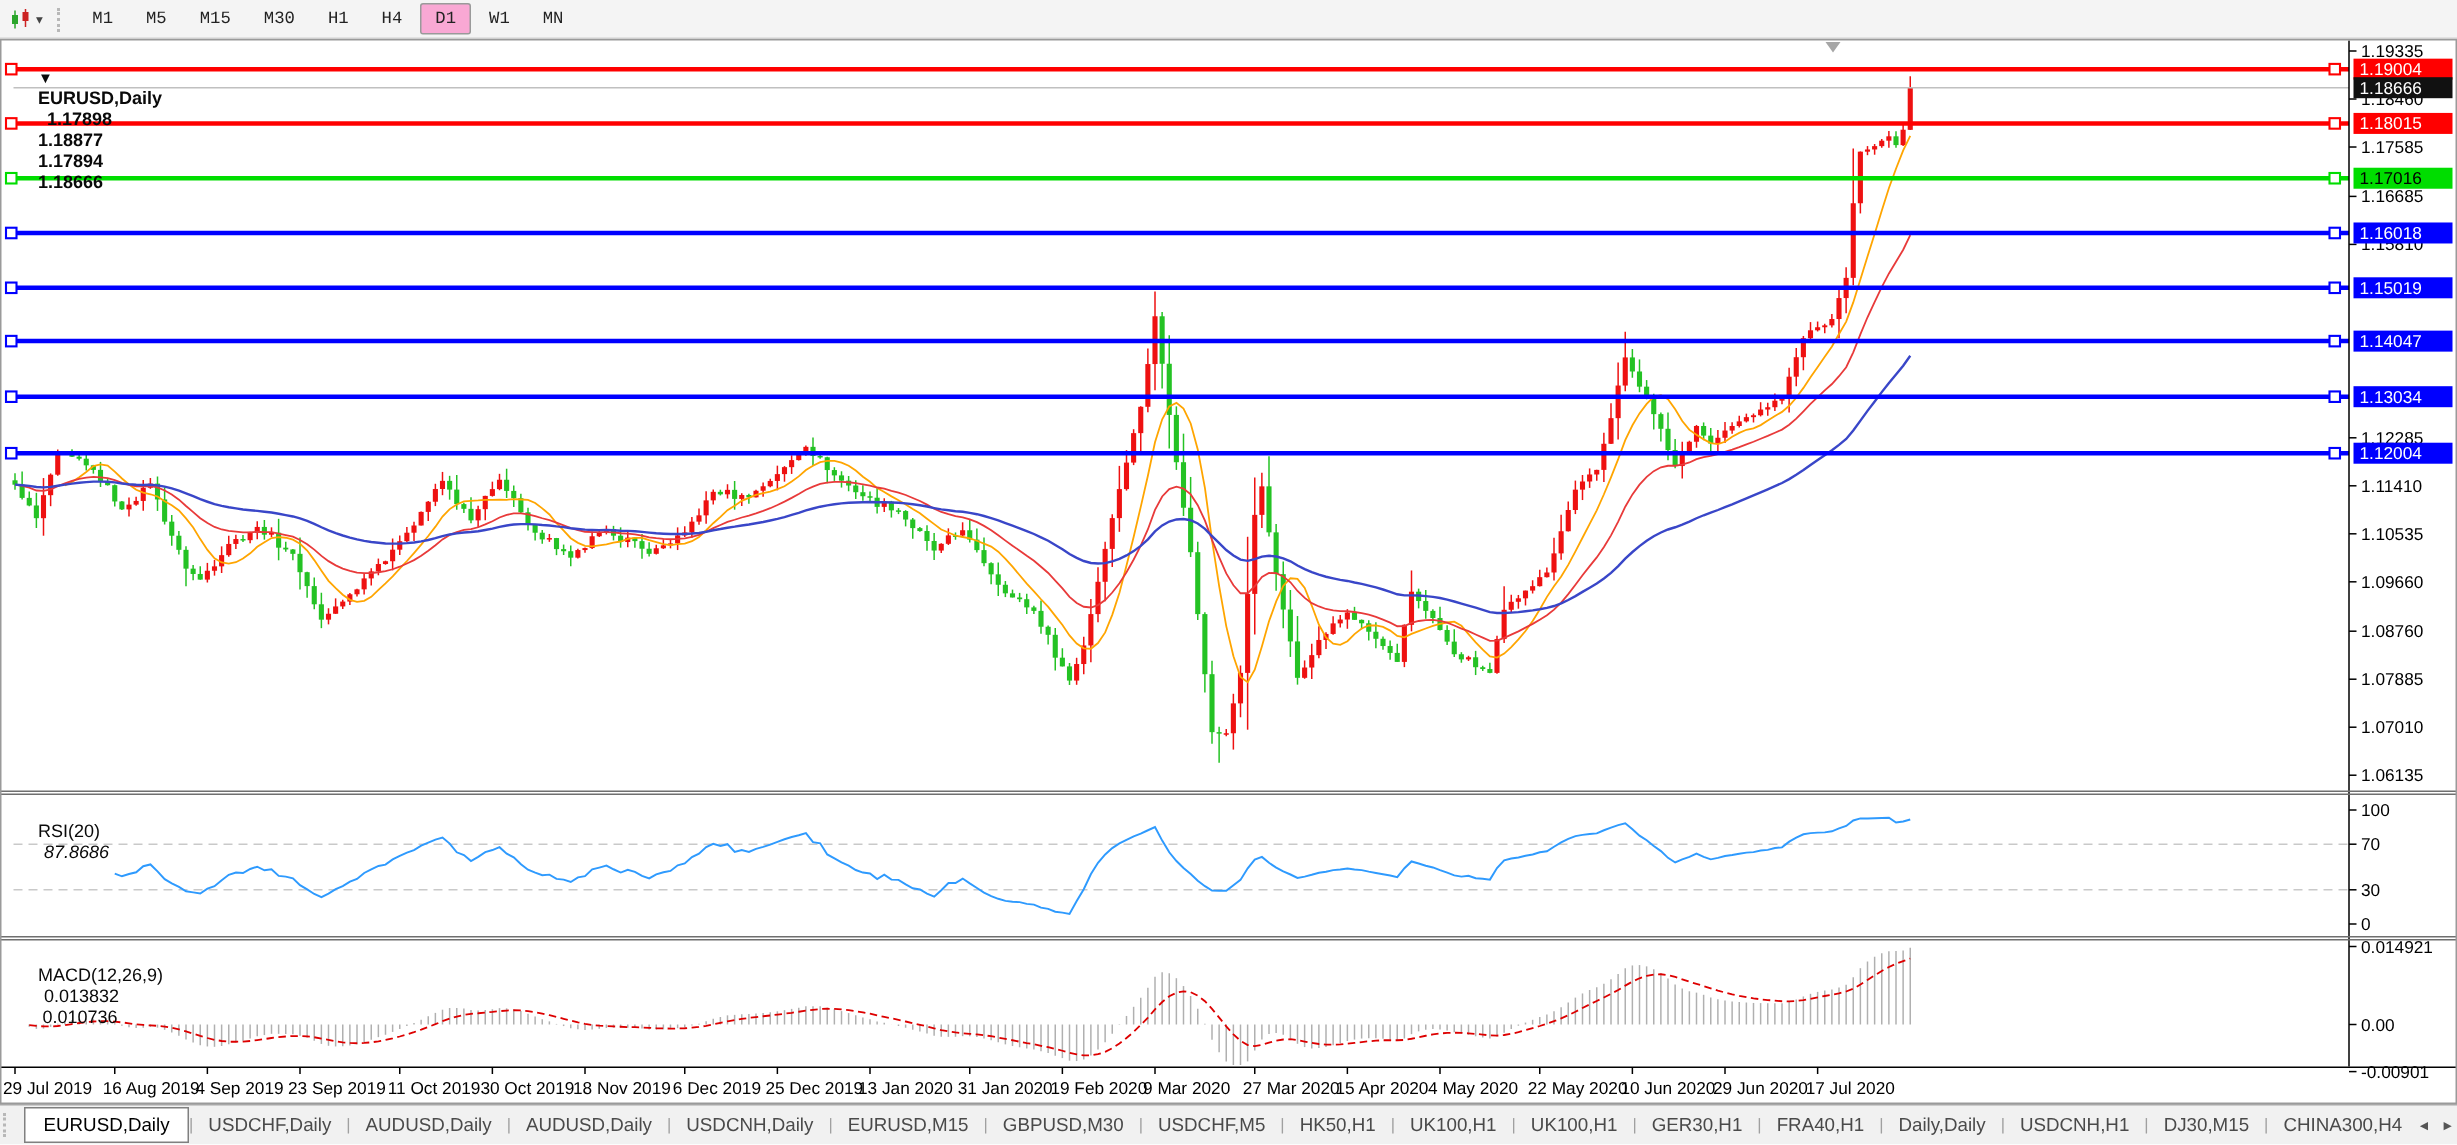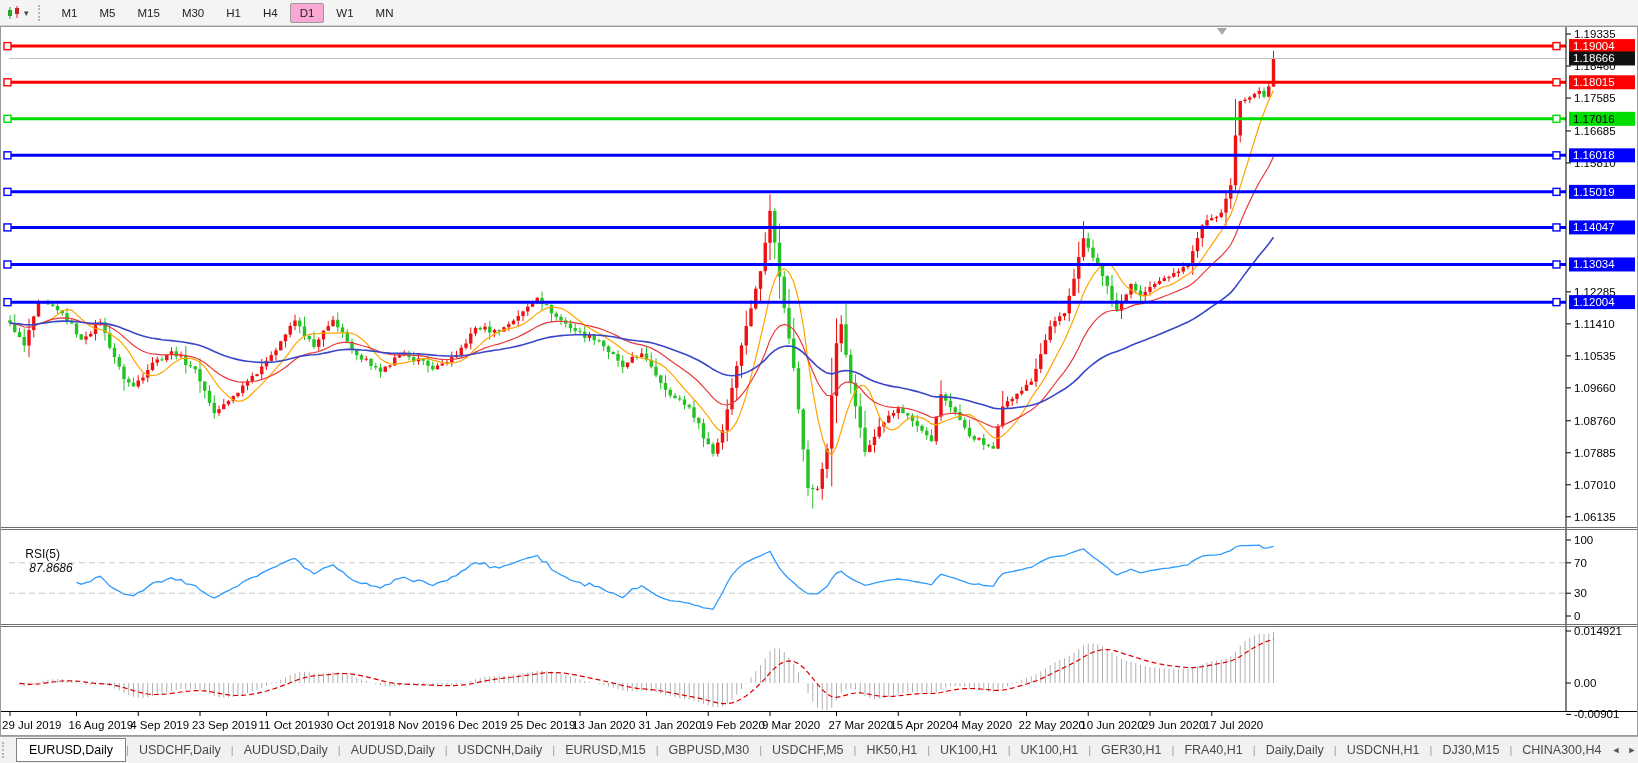--- a/index.html
+++ b/index.html
@@ -29,37 +29,50 @@
   <div class="tool-icon">
     <svg width="16" height="14" viewBox="0 0 16 14">
       <line x1="4" y1="1" x2="4" y2="13" stroke="#2aa52a" stroke-width="1"></line>
       <rect x="2" y="4" width="4" height="6" fill="#2aa52a"></rect>
       <line x1="11" y1="0" x2="11" y2="12" stroke="#cc2222" stroke-width="1"></line>
       <rect x="9" y="2" width="4" height="6" fill="#cc2222"></rect>
     </svg>
     <span class="caret">▾</span>
   </div>
   <div class="grip"></div>
-  <div id="tf-buttons" style="display:flex;align-items:center;">
+  <div id="tf-buttons" style="display:flex;align-items:center;font-family:Liberation Mono, monospace;">
       <div class="tf-btn">M1</div>
       <div class="tf-btn">M5</div>
       <div class="tf-btn">M15</div>
       <div class="tf-btn">M30</div>
       <div class="tf-btn">H1</div>
       <div class="tf-btn">H4</div>
       <div class="tf-btn active">D1</div>
       <div class="tf-btn">W1</div>
       <div class="tf-btn">MN</div>
     </div>
 </div>
 
 <div class="chart-area">
+  <div class="overlay-label" style="left:12px;top:4px;font-weight:700;">
+    <span style="font-size:10px;">▼</span>
+    <span>EURUSD,Daily</span>
+    <span style="margin-left:6px;">1.17898</span>
+    <span>1.18877</span>
+    <span>1.17894</span>
+    <span>1.18666</span>
+  </div>
   <div class="overlay-label" style="left:12px;top:507px;">
-    <span>RSI(5)</span>
+    <span>RSI(20)</span>
     <span style="margin-left:4px;font-style:italic;">87.8686</span>
+  </div>
+  <div class="overlay-label" style="left:12px;top:603px;">
+    <span>MACD(12,26,9)</span>
+    <span style="margin-left:4px;">0.013832</span>
+    <span style="margin-left:3px;">0.010736</span>
   </div>
   <svg id="chart-svg" width="1638" height="710">
       <g>
         <line x1="10" y1="289.42668849263384" x2="10" y2="300.5222470177273" stroke="#24c224" stroke-width="1"></line>
         <rect x="8.3" y="294.2106803218725" width="3.4" height="2.9261155815651705" fill="#24c224"></rect>
         <line x1="14.75" y1="288.36896316899794" x2="14.75" y2="307.03859338225413" stroke="#24c224" stroke-width="1"></line>
         <rect x="13.05" y="297.13679590343764" width="3.4" height="8.786746169924584" fill="#24c224"></rect>
         <line x1="19.5" y1="301.58378373660713" x2="19.5" y2="311.43644479641625" stroke="#24c224" stroke-width="1"></line>
         <rect x="17.8" y="305.9235420733622" width="3.4" height="5.063168691291764" fill="#24c224"></rect>
         <line x1="24.25" y1="302.5478652020668" x2="24.25" y2="326.0150039335554" stroke="#24c224" stroke-width="1"></line>

